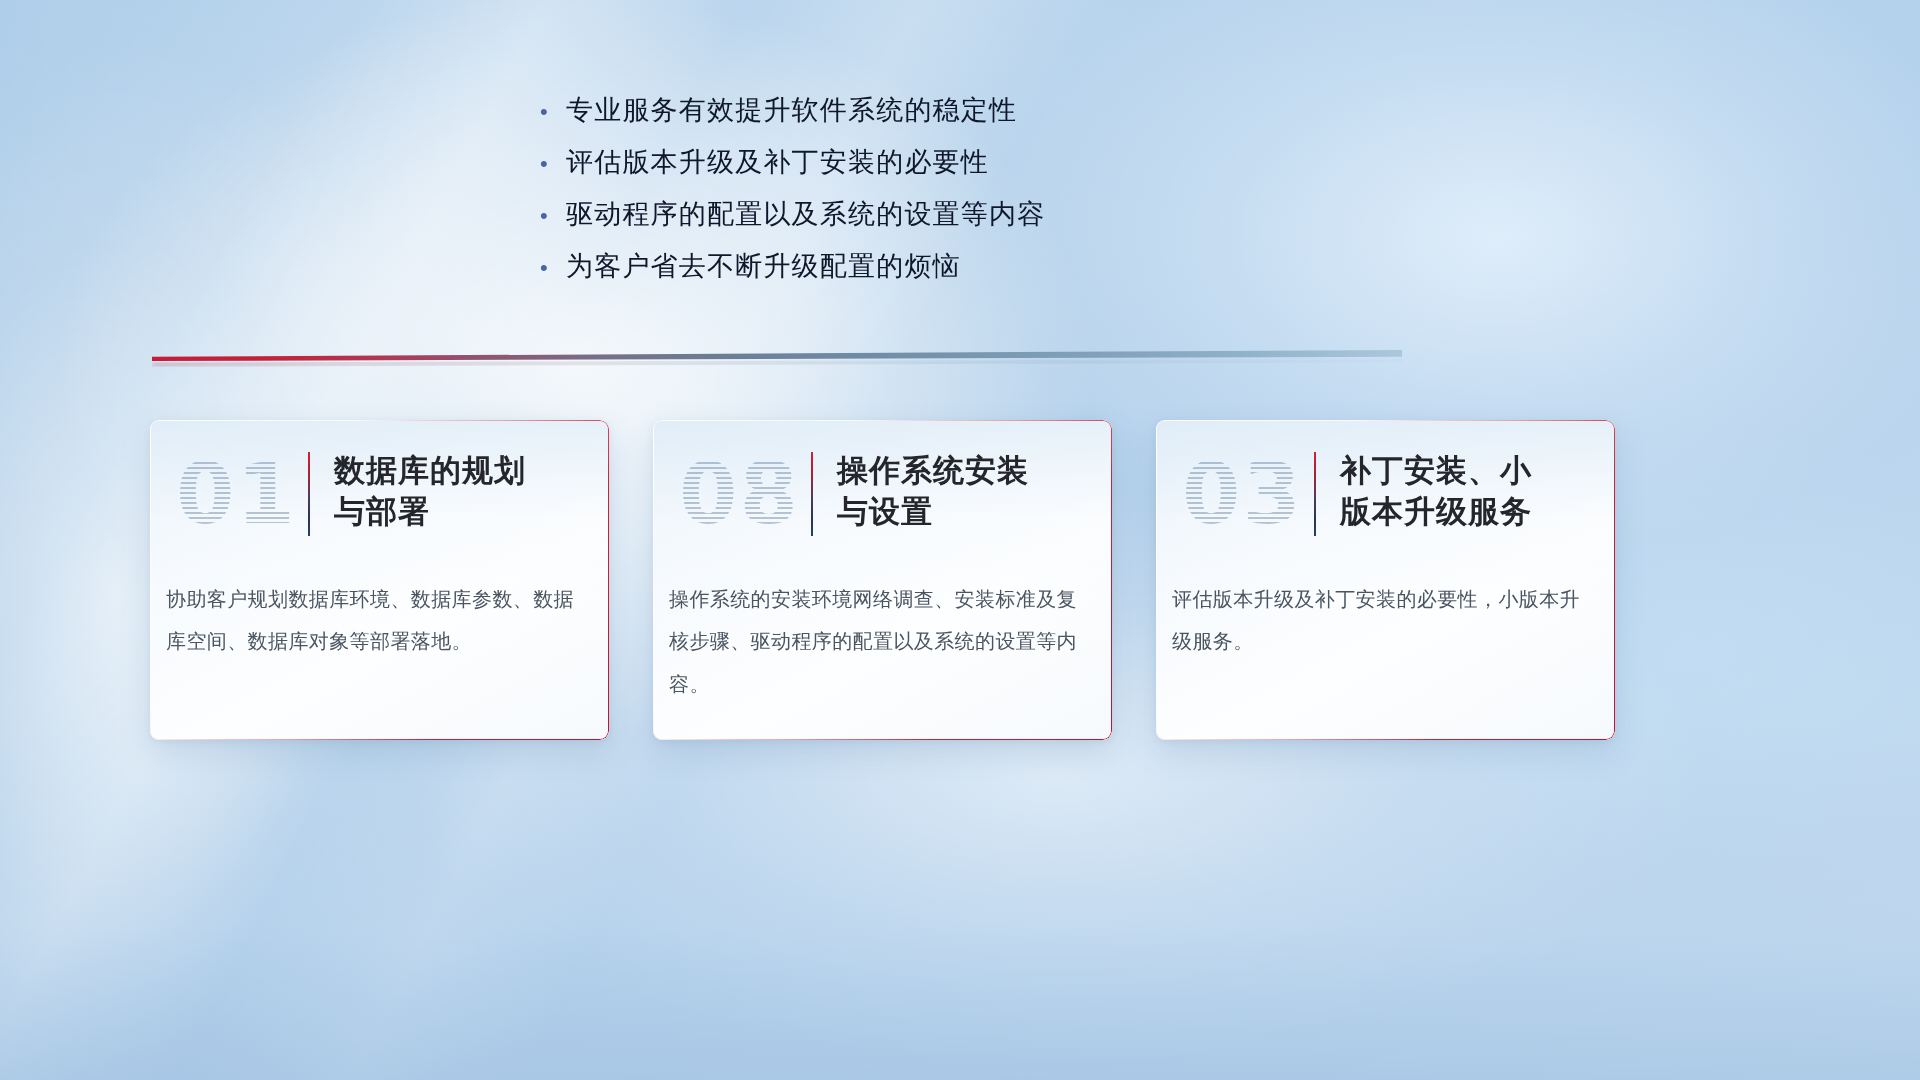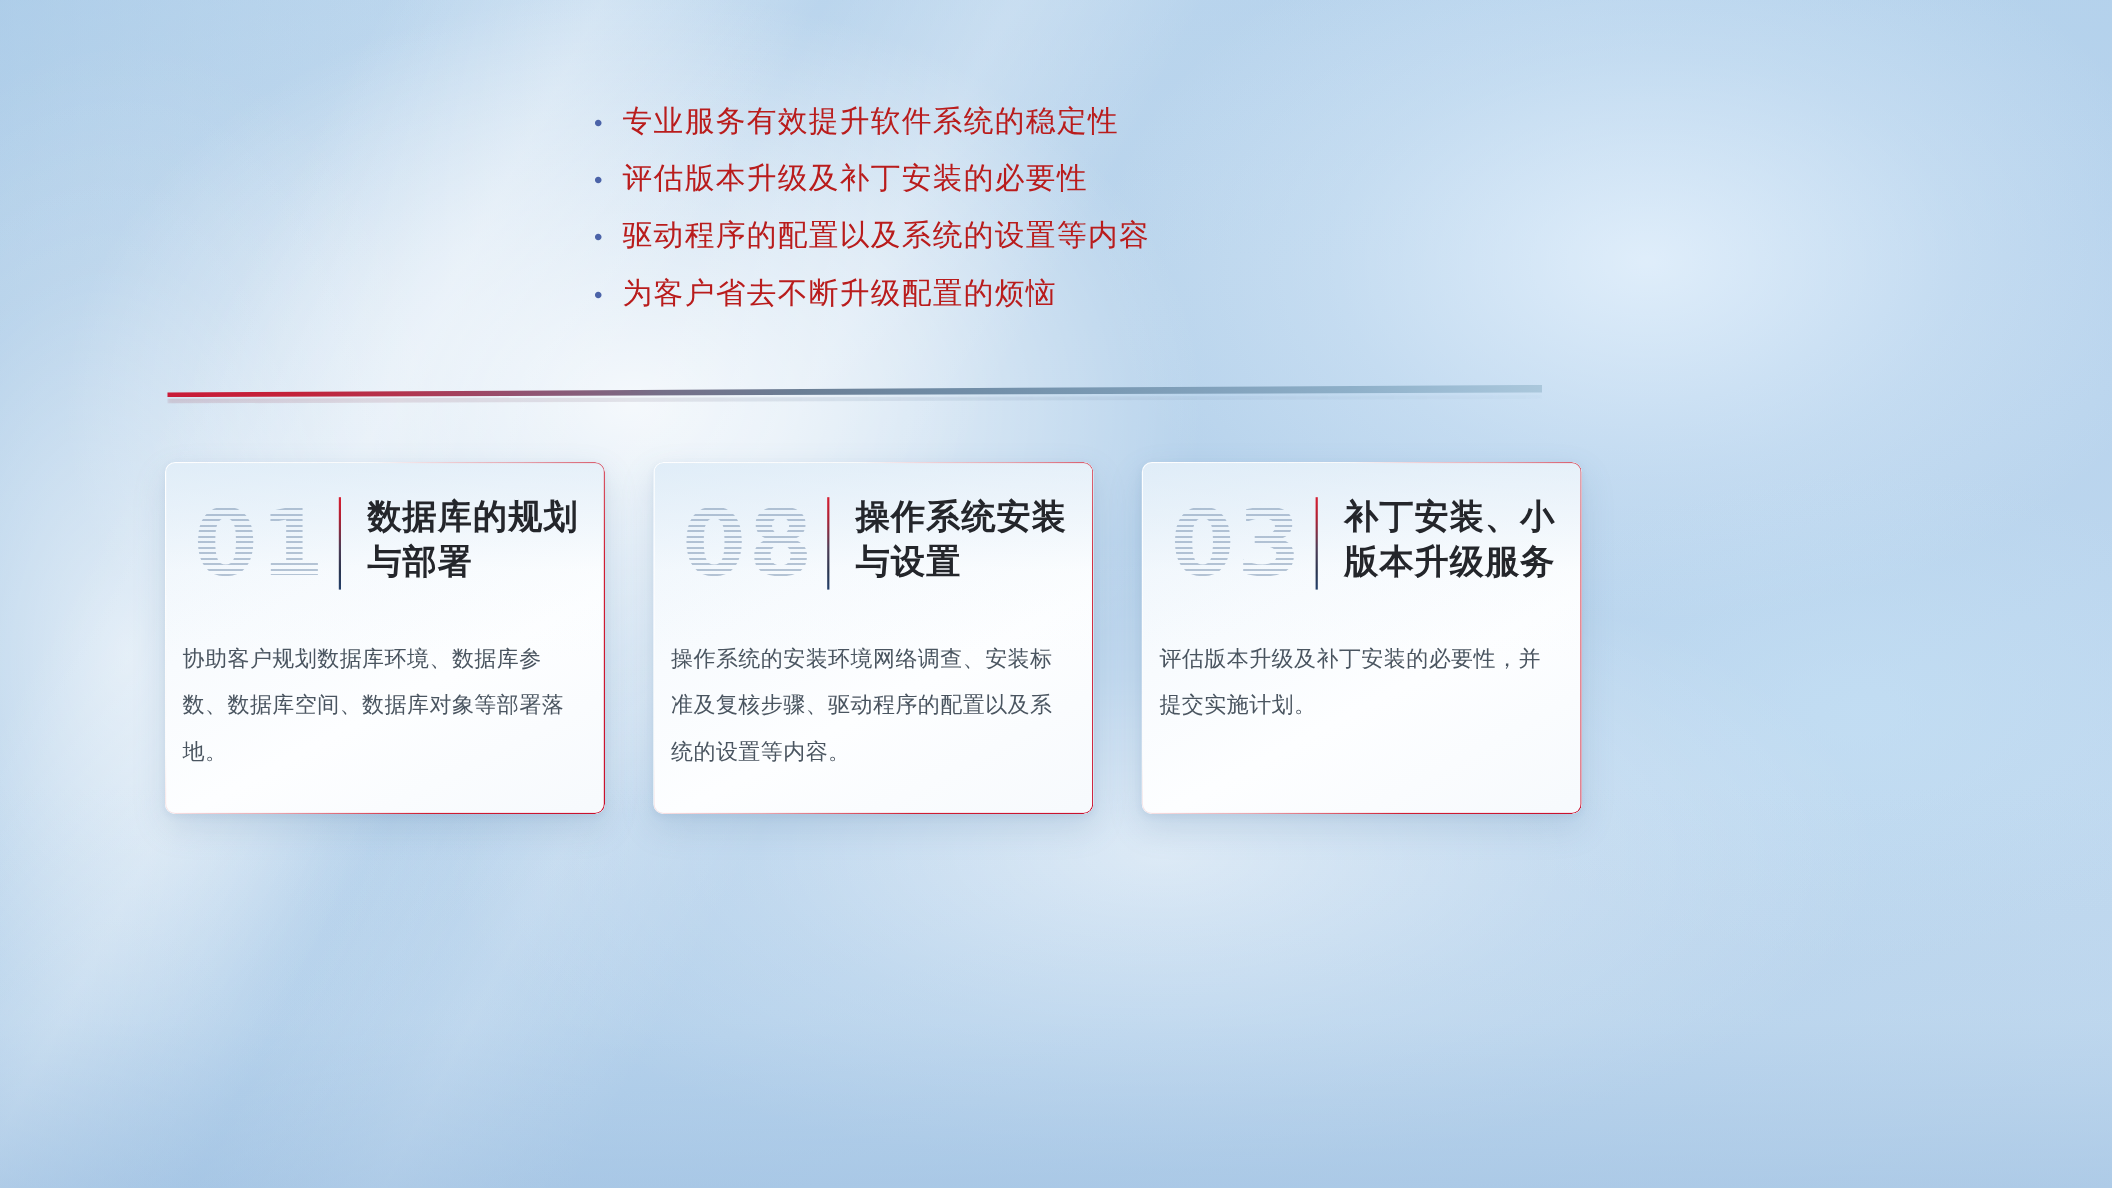--- a/index.html
+++ b/index.html
@@ -52,21 +52,21 @@
     display:flex;align-items:baseline;
     height:52px;margin-bottom:0px;
   }
   .bullet-dot{
     width:26px;flex:0 0 26px;
     color:#4b63a8;font-size:22px;line-height:1;
     text-align:left;
   }
   .bullet-text{
     font-size:27px;
-    color:#b91c1c;
+    color:#0f172a;
     letter-spacing:1.2px;
     white-space:nowrap;
     font-weight:400;
     text-align:right;
   }
 
   
   .rule-wrap{
     position:absolute;left:152px;top:344px;width:1250px;height:26px;
   }
@@ -87,21 +87,21 @@
     filter:blur(2px);
   }
 
   
   .cards{
     position:absolute;left:150px;top:420px;
     display:flex;gap:44px;
   }
   .card{
     position:relative;
-    width:400px;height:320px;
+    width:459px;height:320px;
     border-radius:9px;
     background:
       linear-gradient(152deg, rgba(236,244,251,0.97) 0%, rgba(248,251,254,0.99) 34%, rgba(253,254,255,1) 62%, rgba(247,250,253,0.99) 100%);
     box-shadow:0 12px 30px rgba(90,125,165,0.18), 0 2px 6px rgba(90,125,165,0.10);
     overflow:hidden;
   }
   .card-border{
     position:absolute;inset:0;border-radius:9px;pointer-events:none;
     border:1.5px solid transparent;
     background:
@@ -226,16 +226,16 @@
   </div>
 
   <div class="card">
     <div class="card-sheen"></div>
     <div class="card-border"></div>
     <div class="card-head">
       <div class="num">03</div>
       <div class="num-sep"></div>
       <div class="card-title">补丁安装、小版本升级服务</div>
     </div>
-    <div class="card-body">评估版本升级及补丁安装的必要性，并提交实施计划。</div>
+    <div class="card-body">评估版本升级及补丁安装的必要性，小版本升级服务。</div>
   </div>
 
 </div>
 
 </body></html>

